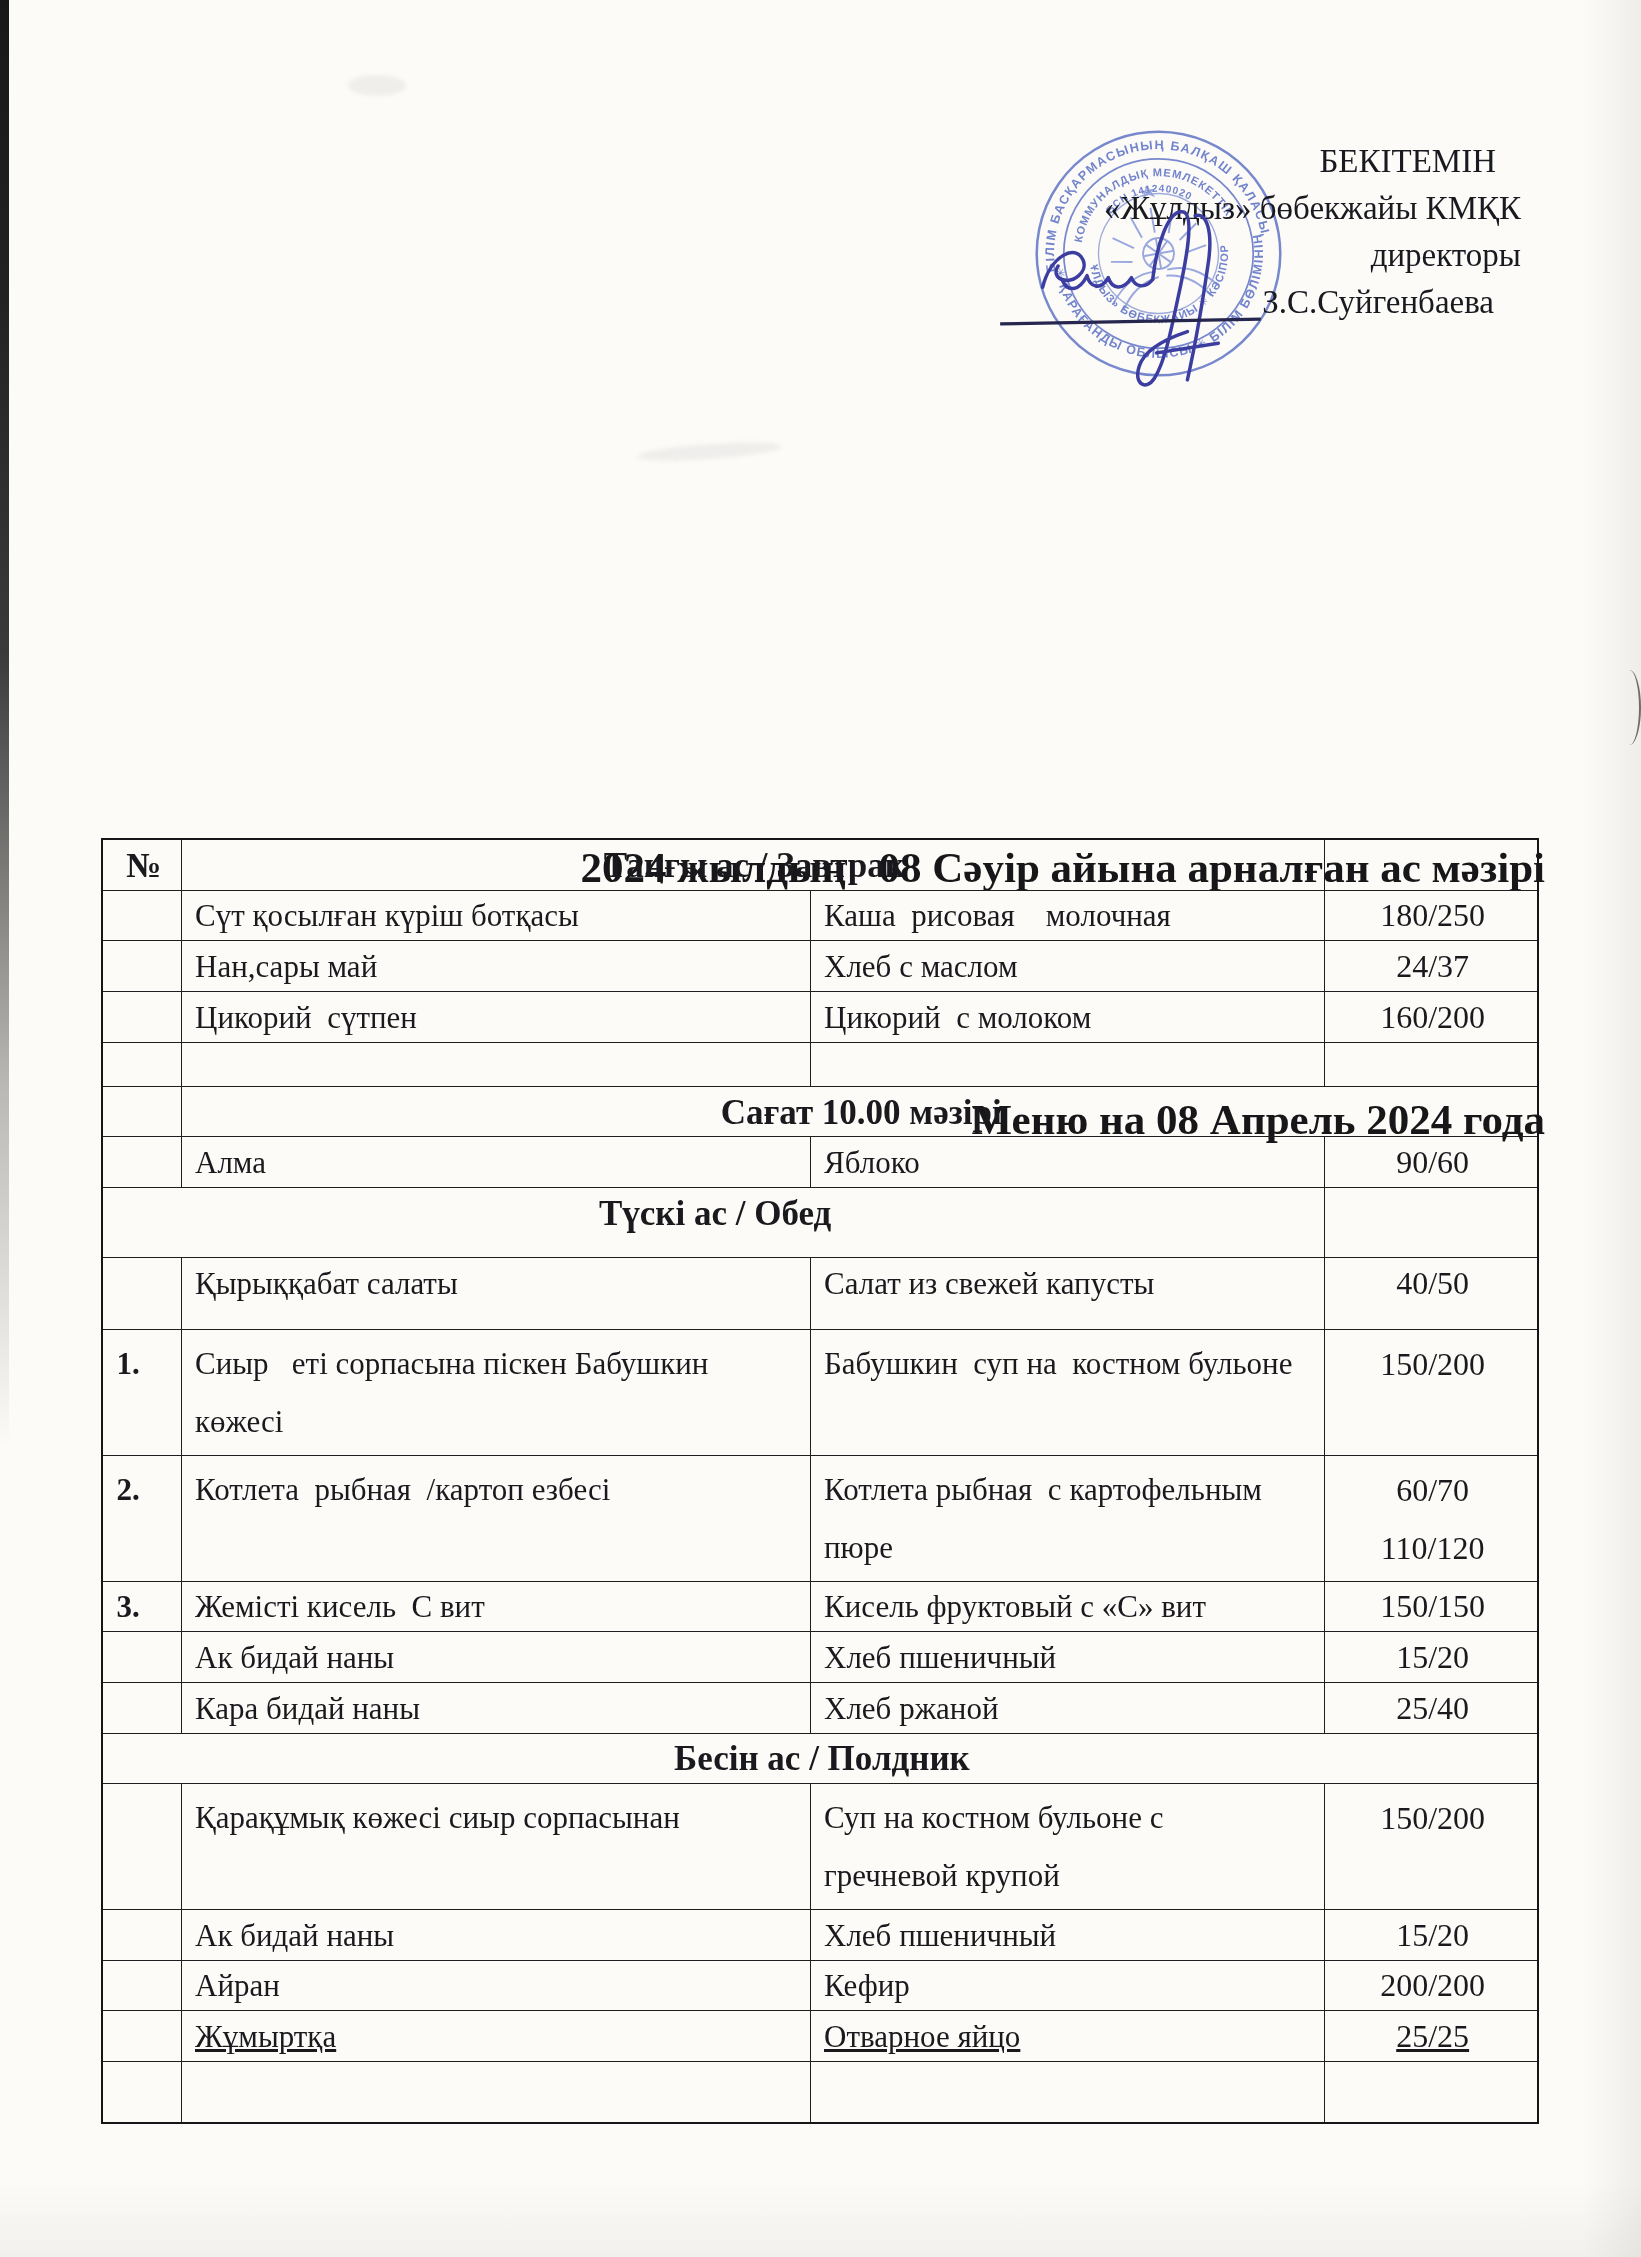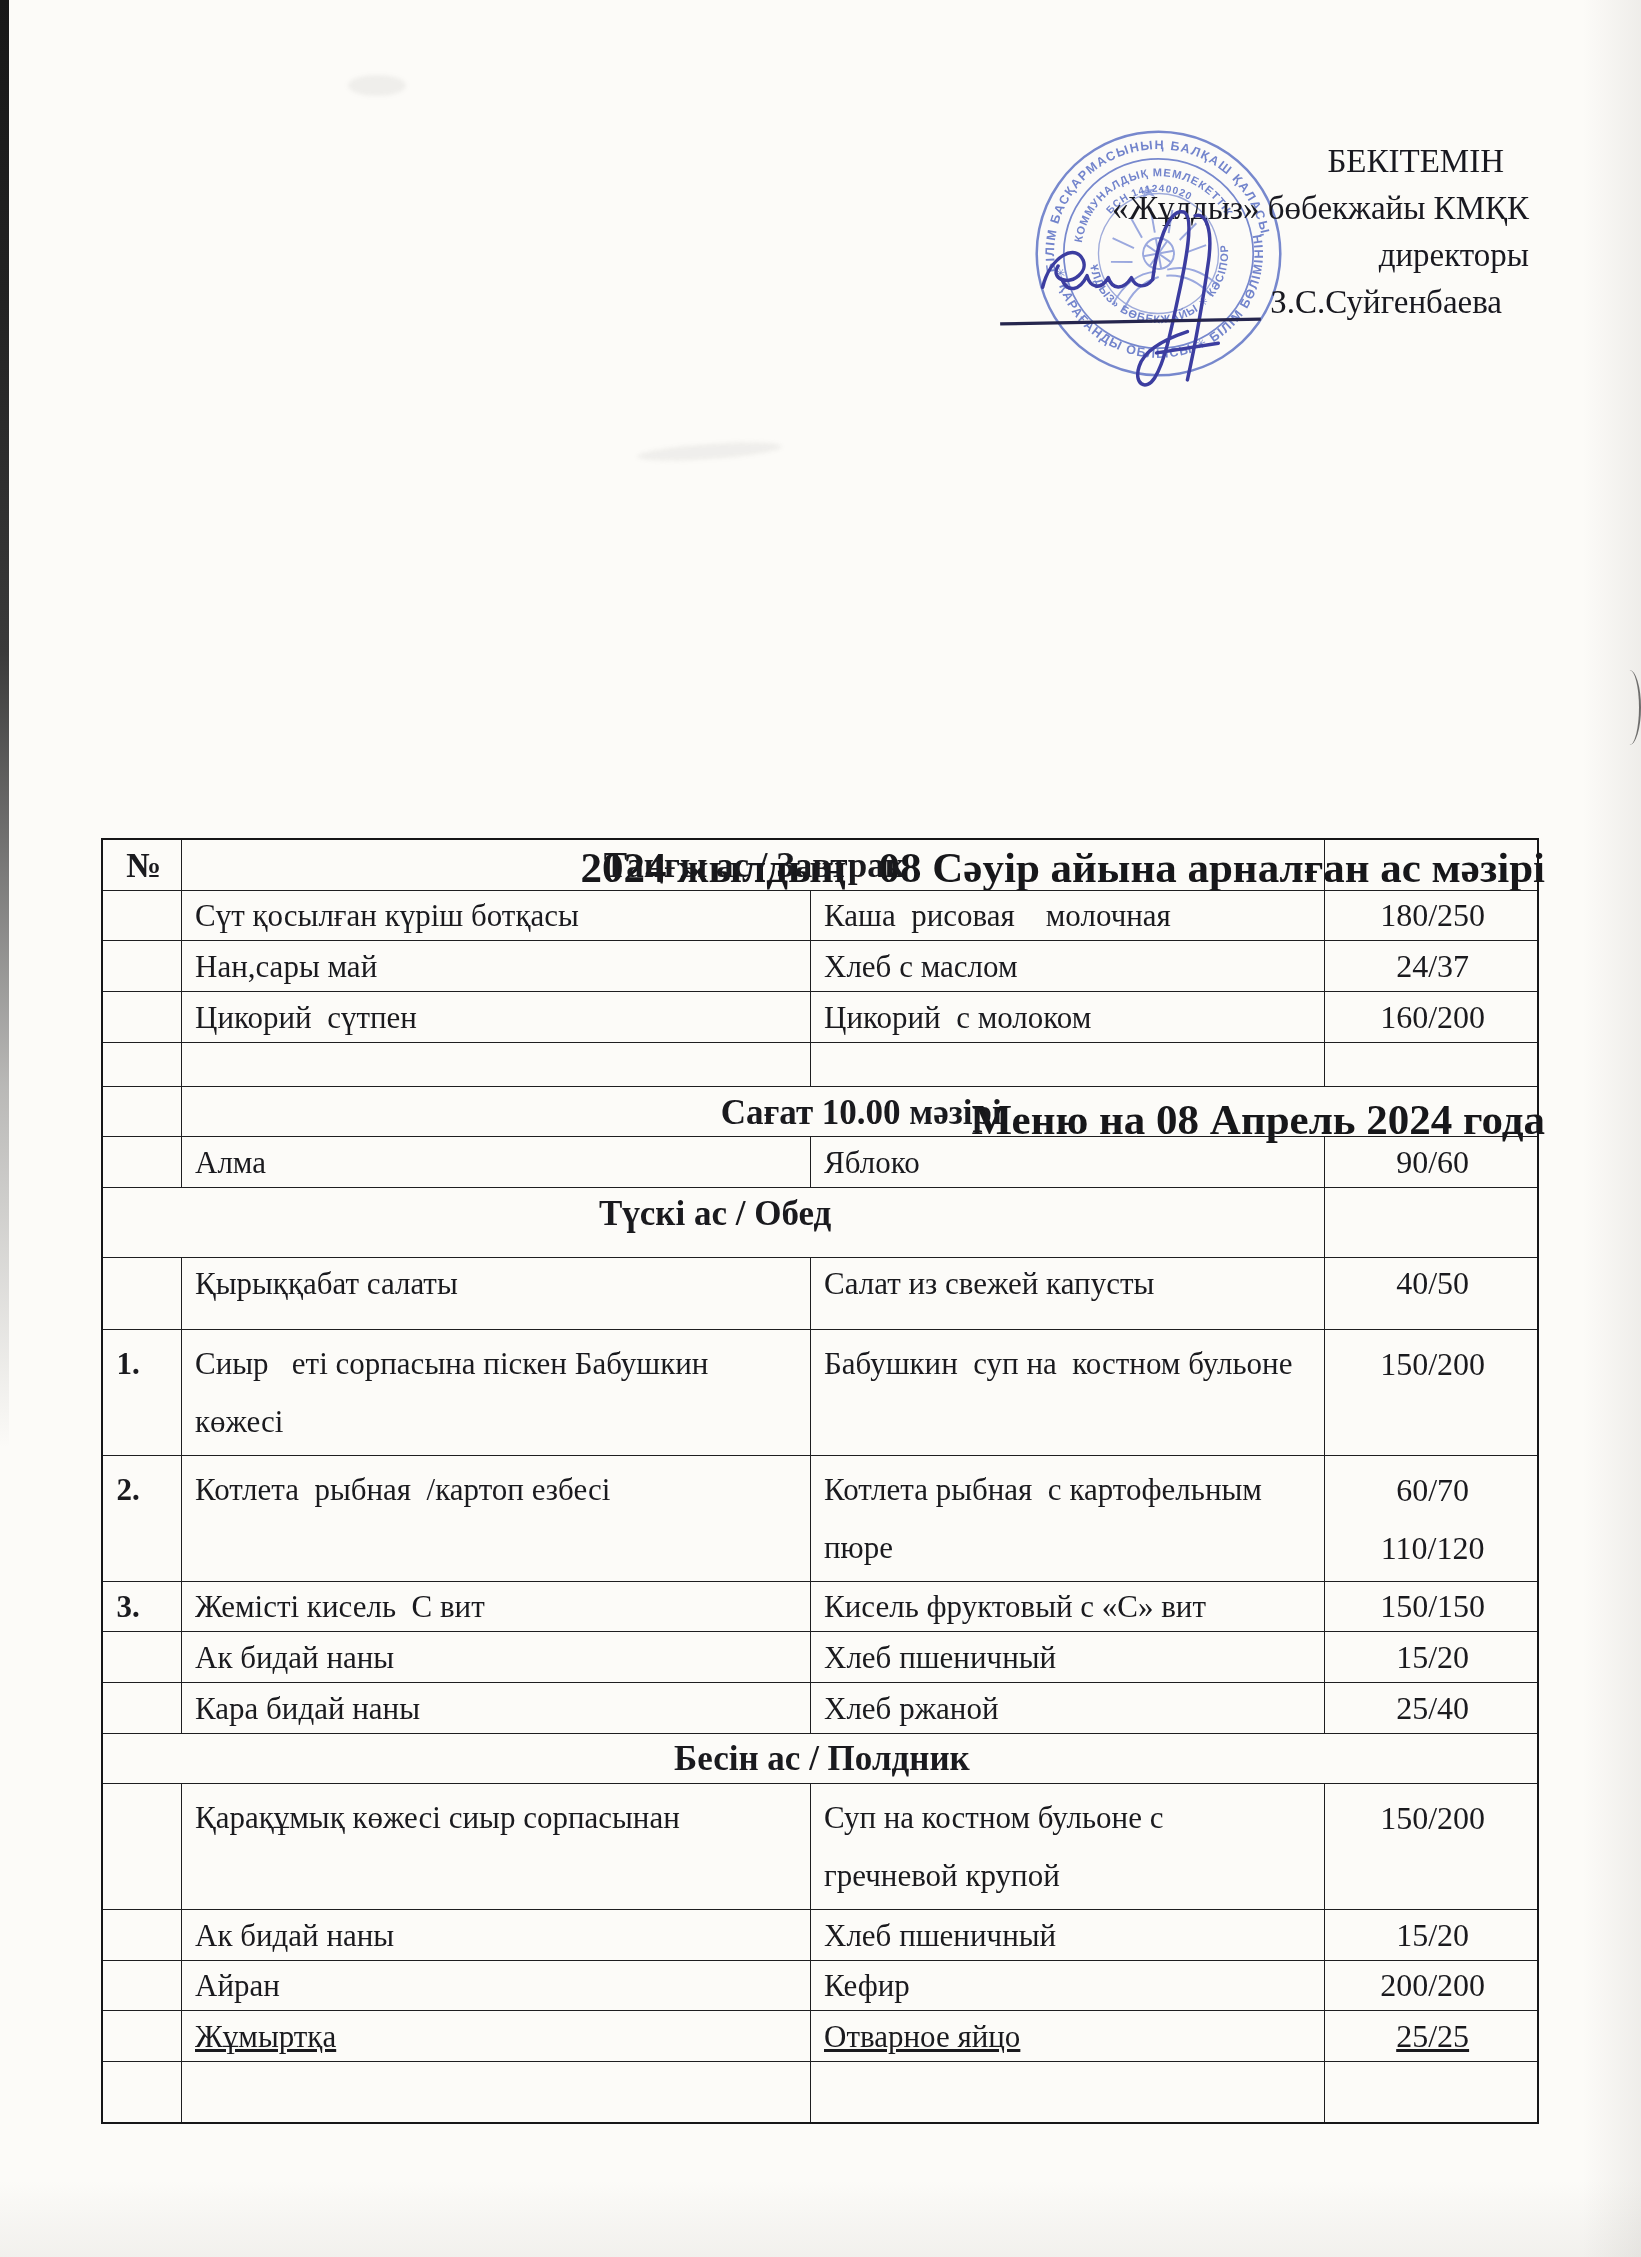--- a/index.html
+++ b/index.html
@@ -24,21 +24,21 @@
   .right-bracket-mark{
     position:absolute;left:1618px;top:670px;width:21px;height:75px;
     border-right:2.9px solid rgba(40,40,40,.65);border-radius:0 50% 50% 0/0 50% 50% 0;
   }
   .smudge{position:absolute;background:rgba(90,90,95,.08);border-radius:50%;filter:blur(1.9px);}
   .smudge.a{left:348px;top:75px;width:58px;height:21px;}
   .smudge.b{left:637px;top:444px;width:145px;height:15.4px;transform:rotate(-4deg);}
 
   
   .approval{
-    position:absolute;top:138px;right:112px;width:618px;
+    position:absolute;top:138px;right:120px;width:618px;
     text-align:right;font-size:33px;line-height:47px;color:#191920;
   }
   .approval .l1{padding-right:25px;}
   .approval .l4{padding-right:27px;}
 
   
   .stamp{position:absolute;left:1029px;top:124px;width:259px;height:259px;opacity:.88;}
 
   
   .signature{position:absolute;left:975px;top:183px;width:309px;height:222px;}

